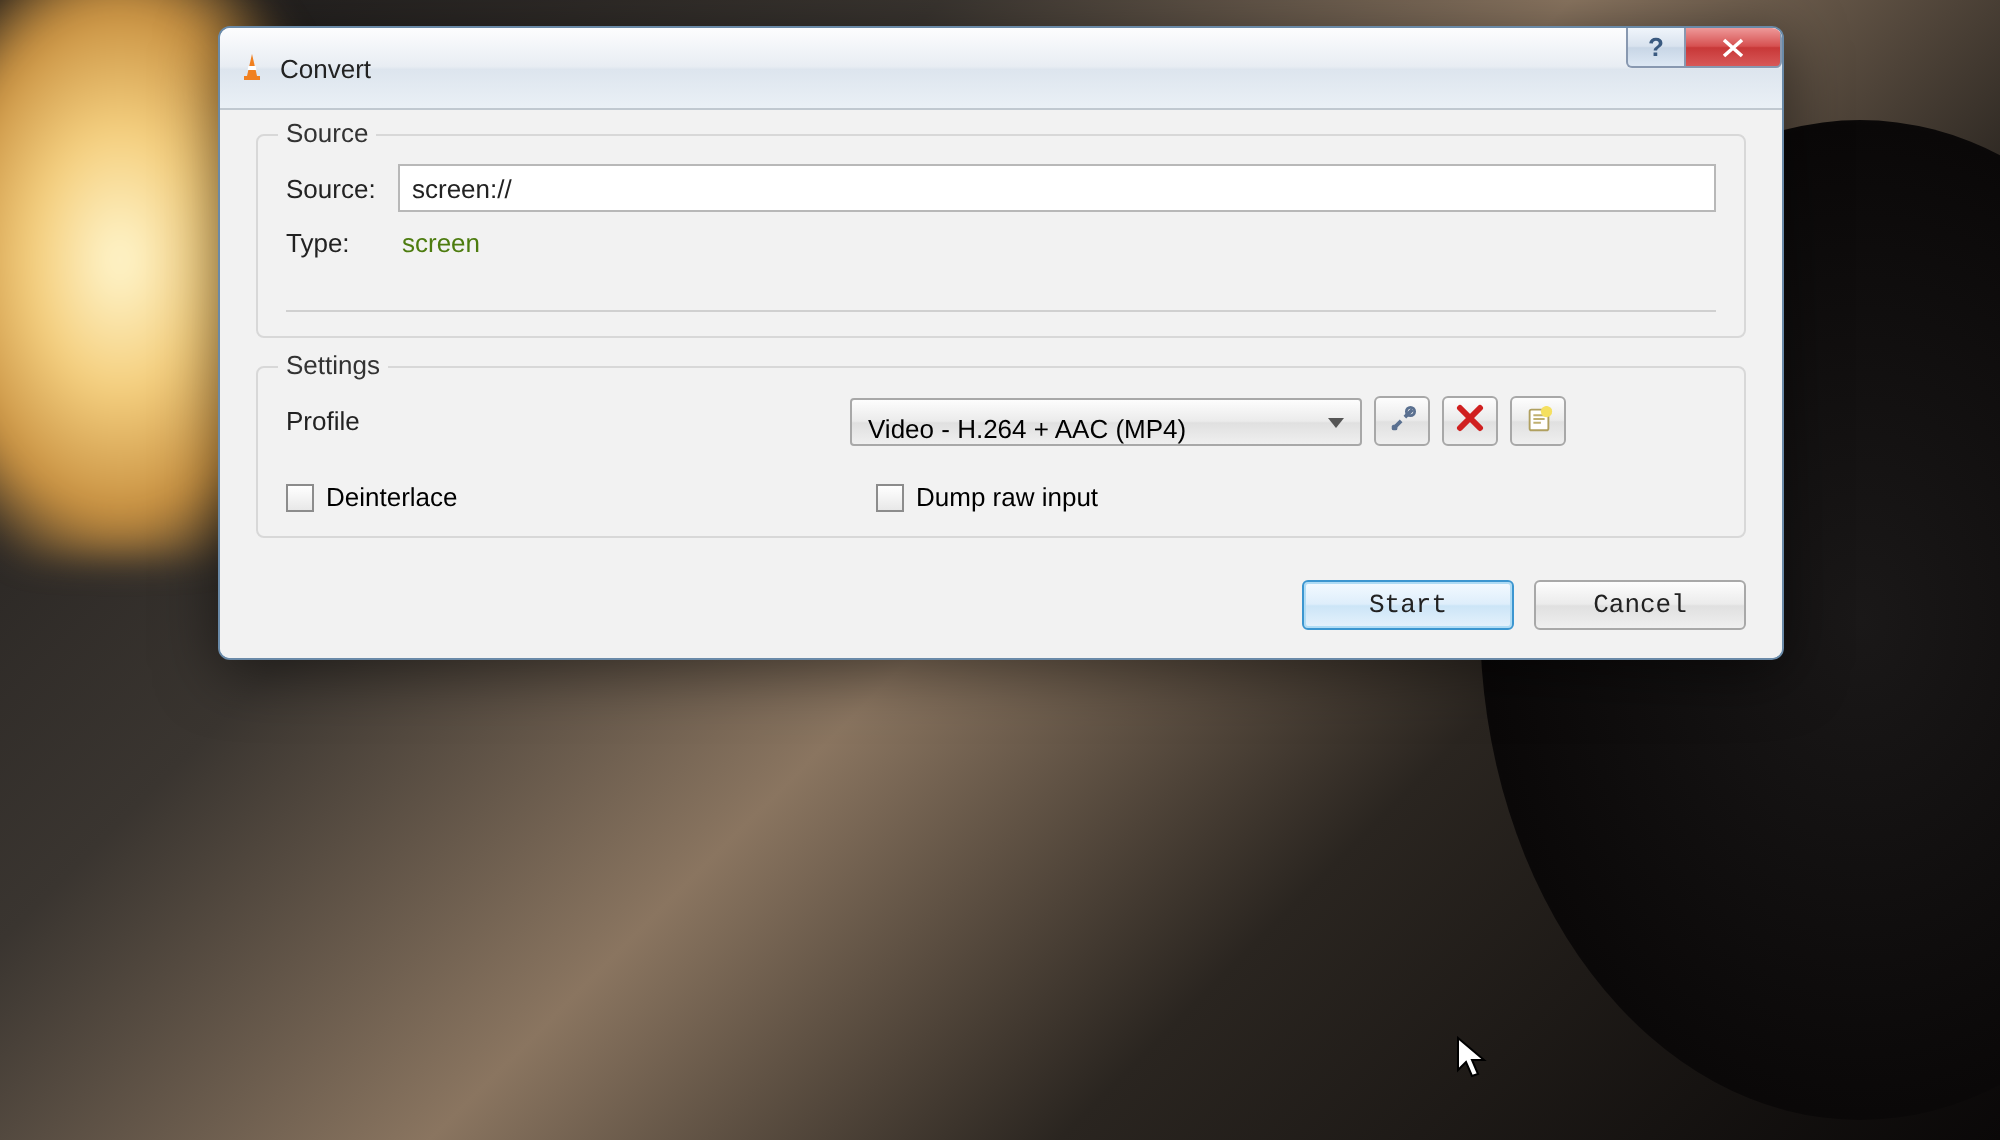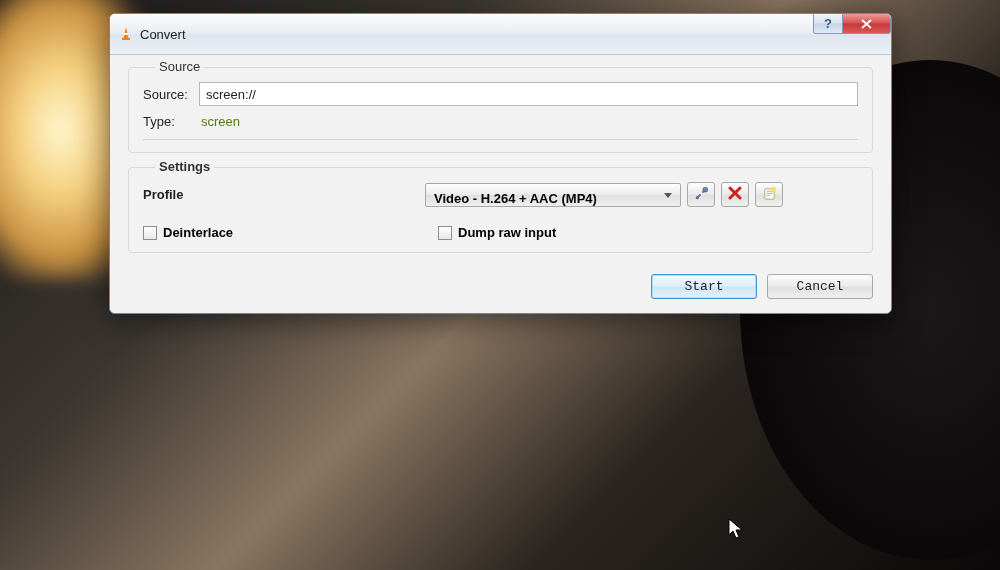--- a/index.html
+++ b/index.html
@@ -68,21 +68,21 @@
 .groupbox {
   border: 1px solid #d8d8d8;
   border-radius: 4px;
   margin-bottom: 14px;
   padding: 14px 14px 12px 14px;
   position: relative;
   background: #f2f2f2;
 }
 .groupbox-title {
   position: absolute;
-  top: -9px; left: 26px;
+  top: -9px; left: 10px;
   background: #f2f2f2;
   padding: 0 4px;
   color: #333;
   font-size: 13px;
 }
 .row { display: flex; align-items: center; margin-bottom: 8px; }
 .row:last-child { margin-bottom: 0; }
 .label { color: #222; font-size: 13px; }
 .label-source { width: 56px; }
 .label-type { width: 56px; }
@@ -202,29 +202,29 @@
 
   <div class="body">
 
     <div class="groupbox">
       <span class="groupbox-title">Source</span>
       <div class="source-underline">
         <div class="row">
           <span class="label label-source">Source:</span>
           <input class="text-input" type="text" value="screen://" style="">
         </div>
-        <div class="row" style="margin-bottom:0;">
+        <div class="row" style="margin-bottom:16px;">
           <span class="label label-type">Type:</span>
           <span class="static-val">screen</span>
         </div>
       </div>
     </div>
 
 
-    <div class="groupbox" style="font-weight:bold;">
+    <div class="groupbox" style="">
       <span class="groupbox-title">Settings</span>
       <div class="row">
         <span class="label label-profile">Profile</span>
         <div class="dropdown">
           <span>Video - H.264 + AAC (MP4)</span>
           <span class="dropdown-arrow"></span>
         </div>
         <div class="icon-btn">
           <span>
             <svg width="15" height="15" viewBox="0 0 16 16">

